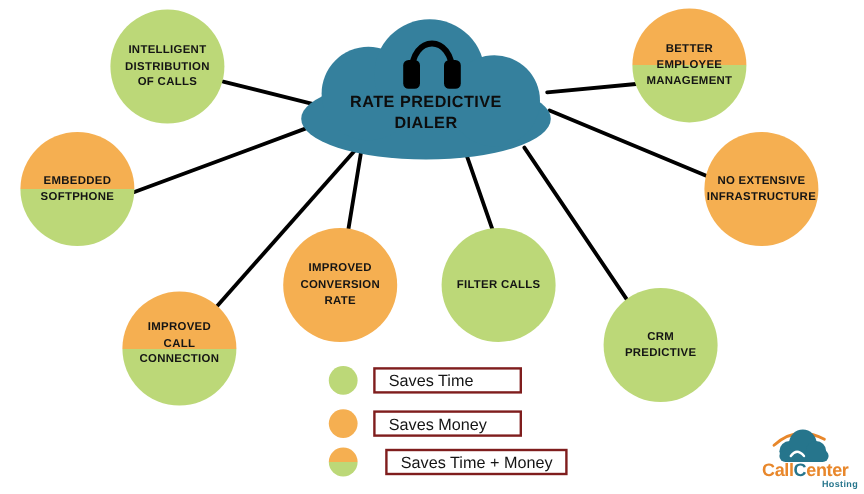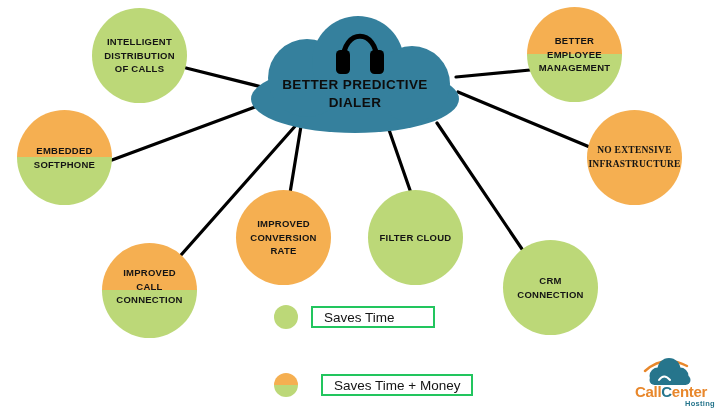--- a/index.html
+++ b/index.html
@@ -28,21 +28,21 @@
   .node span{
     font-weight:bold;font-size:9.5px;line-height:1.45;letter-spacing:.25px;
     color:#141414;white-space:pre-line;
   }
   .green{background:var(--green);}
   .orange{background:var(--orange);}
   .split{background:linear-gradient(180deg,var(--orange) 0 50%,var(--green) 50% 100%);}
   .legend-row{position:absolute;display:flex;align-items:center;z-index:2;}
   .dot{width:24px;height:24px;border-radius:50%;margin-right:13px;flex:0 0 auto;}
   .lbox{
-    border:2px solid #22c55e;background:#fff;box-sizing:border-box;
+    border:2px solid #7f1d1d;background:#fff;box-sizing:border-box;
     min-width:124px;height:22px;display:flex;align-items:center;
     padding:0 11px;font-size:13.5px;color:#141414;white-space:nowrap;
   }
   .logo{position:absolute;left:631px;top:353px;z-index:2;}
   .logo text{font-family:"Liberation Sans",sans-serif;font-weight:bold;}
   .logo-main{font-size:15px;letter-spacing:-0.3px;}
   .logo-hosting{font-size:7.5px;letter-spacing:.3px;}
   .lo{fill:var(--logo-orange);}
   .lt{fill:var(--logo-teal);}
   .logo-arc{fill:none;stroke:var(--logo-orange);stroke-width:2.4;stroke-linecap:round;}
@@ -70,63 +70,69 @@
       <circle class="cloudfill" cx="412" cy="84" r="38"></circle>
     </g>
 
     <g>
       <path class="hpband" d="M343,61 C343,28 377,28 377,61"></path>
       <rect class="hpcup" x="336" y="50" width="14" height="24" rx="4.5"></rect>
       <rect class="hpcup" x="370" y="50" width="14" height="24" rx="4.5"></rect>
     </g>
   </svg>
 
-  <div class="cloud-label">BETTER PREDICTIVE
+  <div class="cloud-label">RATE PREDICTIVE
 DIALER</div>
 
   <div class="node green" style="left:92px;top:8px;">
     <span>INTELLIGENT
 DISTRIBUTION
 OF CALLS</span>
   </div>
   <div class="node split" style="left:17px;top:110px;">
     <span>EMBEDDED
 SOFTPHONE</span>
   </div>
   <div class="node split" style="left:527px;top:7px;">
     <span>BETTER
 EMPLOYEE
 MANAGEMENT</span>
   </div>
-  <div class="node orange" style="left:587px;top:110px;font-family:Liberation Serif, serif;">
+  <div class="node orange" style="left:587px;top:110px;">
     <span>NO EXTENSIVE
 INFRASTRUCTURE</span>
   </div>
   <div class="node split" style="left:102px;top:243px;">
     <span style="padding-bottom:8px;">IMPROVED
 CALL
 CONNECTION</span>
   </div>
   <div class="node orange" style="left:236px;top:190px;">
     <span>IMPROVED
 CONVERSION
 RATE</span>
   </div>
   <div class="node green" style="left:368px;top:190px;">
-    <span>FILTER CLOUD</span>
+    <span>FILTER CALLS</span>
   </div>
   <div class="node green" style="left:503px;top:240px;">
     <span>CRM
-CONNECTION</span>
+PREDICTIVE</span>
   </div>
 
   <div class="legend-row" style="left:274px;top:305px;">
     <span class="dot green"></span>
     <span class="lbox">
       <span>Saves Time</span>
+    </span>
+  </div>
+  <div class="legend-row" style="left:274px;top:341px;">
+    <span class="dot orange"></span>
+    <span class="lbox">
+      <span>Saves Money</span>
     </span>
   </div>
   <div class="legend-row" style="left:274px;top:373px;gap:10px;">
     <span class="dot split"></span>
     <span class="lbox">
       <span>Saves Time + Money</span>
     </span>
   </div>
 
   <div class="logo">

